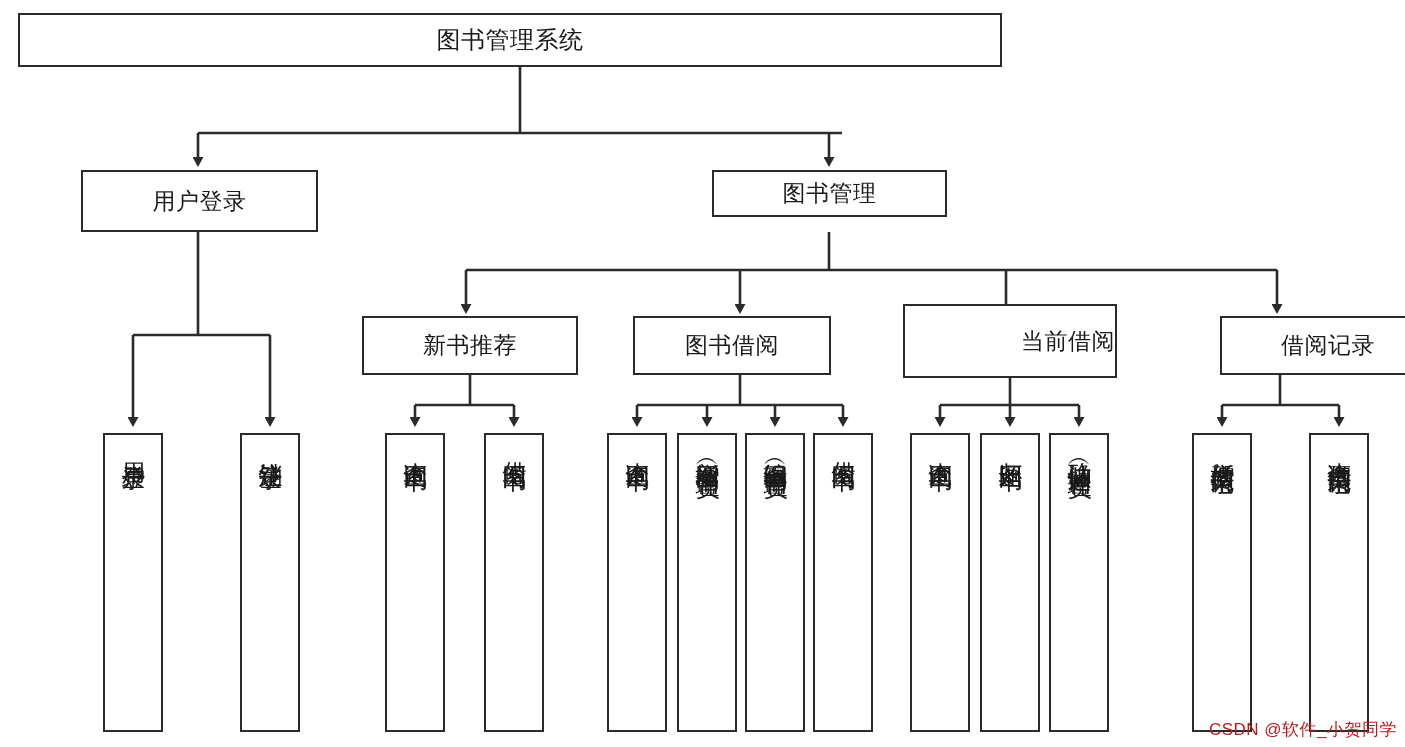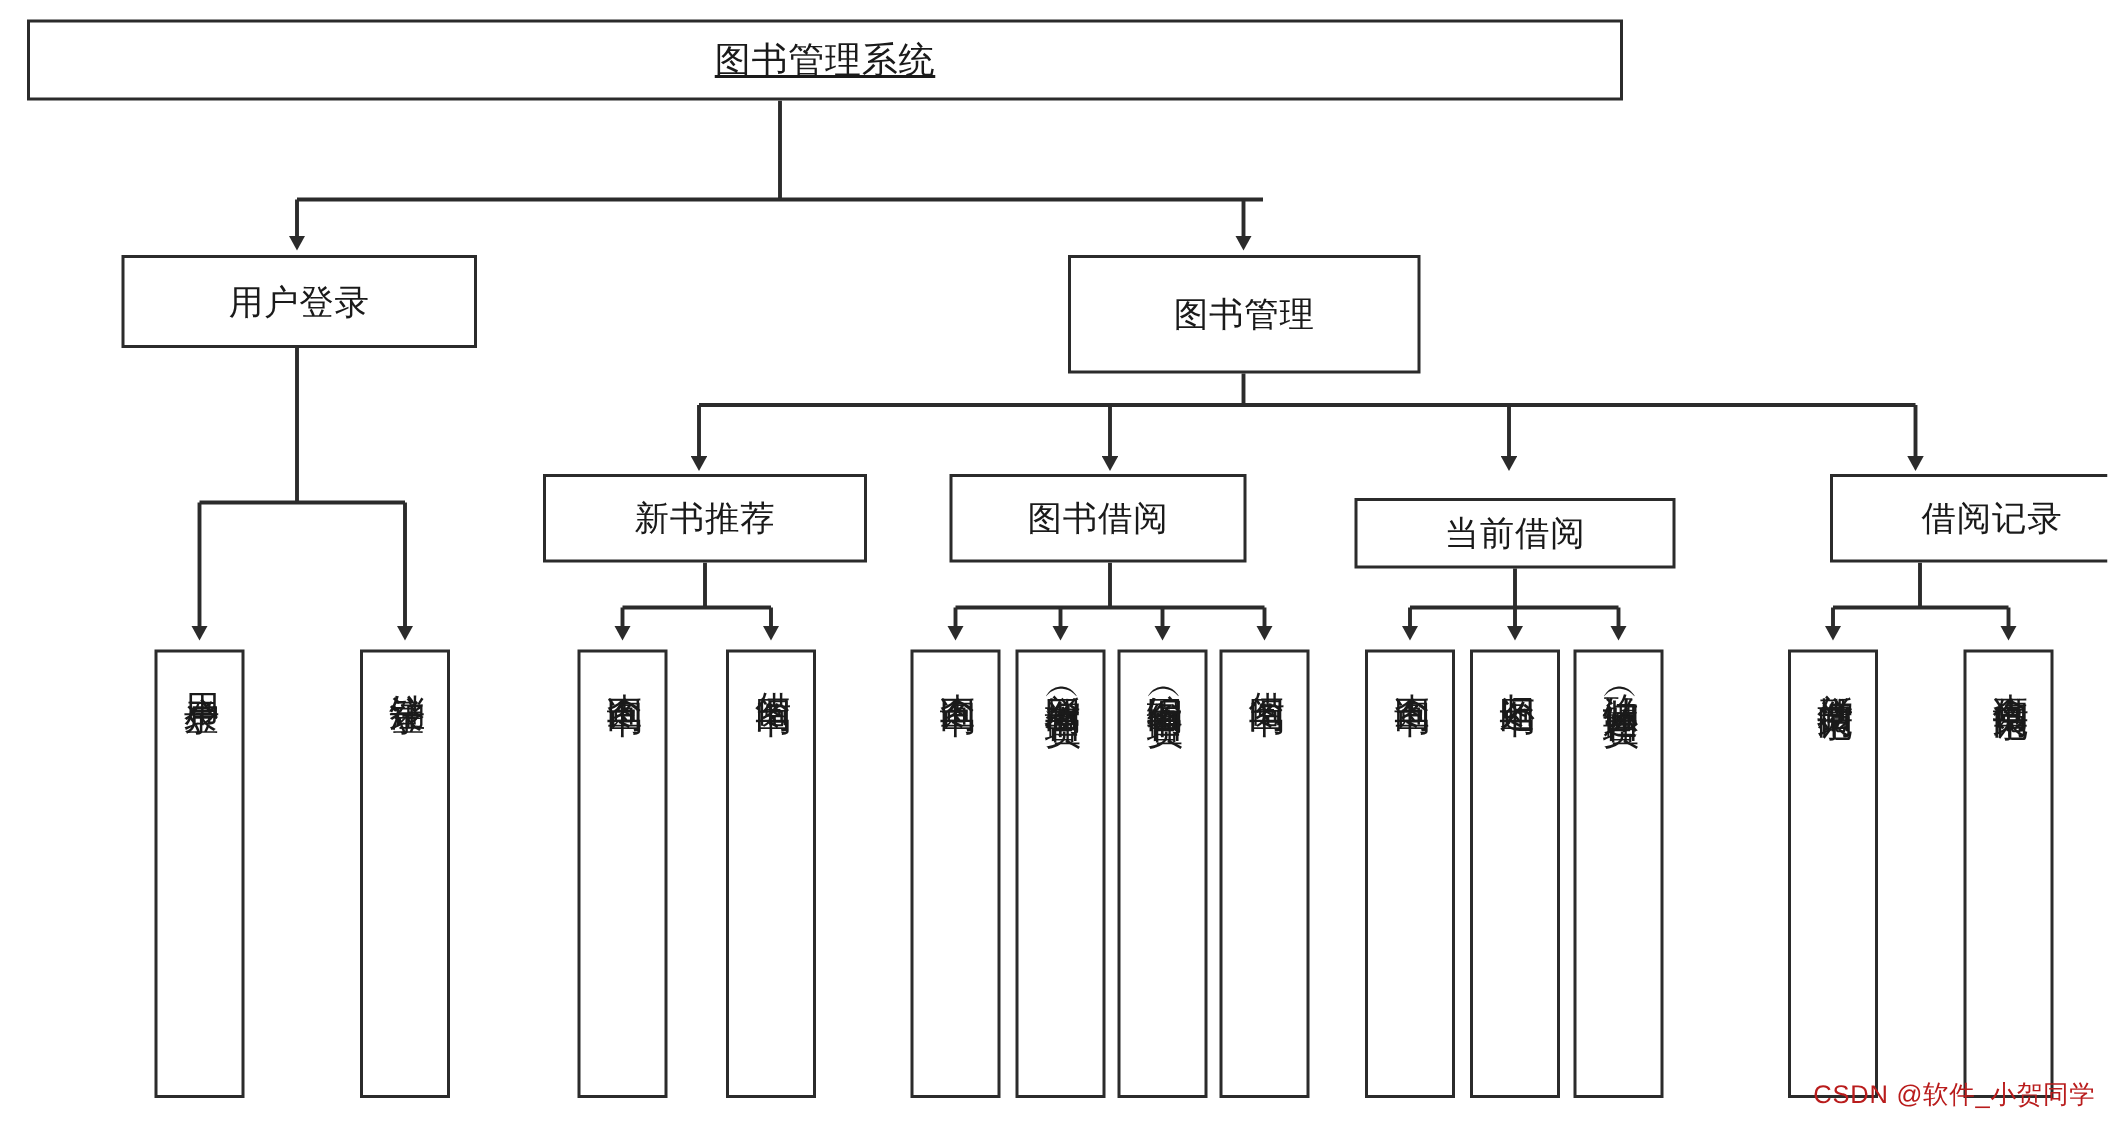--- a/index.html
+++ b/index.html
@@ -117,41 +117,41 @@
       <path d="M1010,405 L1010,418" marker-end="url(#arrow)"></path>
       <path d="M1079,405 L1079,418" marker-end="url(#arrow)"></path>
 
       <path d="M1280,375 L1280,405"></path>
       <path d="M1222,405 L1339,405"></path>
       <path d="M1222,405 L1222,418" marker-end="url(#arrow)"></path>
       <path d="M1339,405 L1339,418" marker-end="url(#arrow)"></path>
     </g>
   </svg>
 
-  <div class="node root horizontal" style="left:18px; top:13px; width:1064px; height:54px;text-decoration:underline;">
+  <div class="node root horizontal" style="left:18px; top:13px; width:984px; height:54px;">
     <span class="hlabel">图书管理系统</span>
   </div>
 
   <div class="node horizontal" style="left:81px; top:170px; width:237px; height:62px;">
     <span class="hlabel">用户登录</span>
   </div>
 
-  <div class="node horizontal" style="left:712px; top:170px; width:235px; height:79px;">
+  <div class="node horizontal" style="left:712px; top:170px; width:235px; height:47px;">
     <span class="hlabel">图书管理</span>
   </div>
 
   <div class="node horizontal" style="left:362px; top:316px; width:216px; height:59px;">
     <span class="hlabel">新书推荐</span>
   </div>
 
   <div class="node horizontal" style="left:633px; top:316px; width:198px; height:59px;">
     <span class="hlabel">图书借阅</span>
   </div>
 
-  <div class="node horizontal" style="left:903px; top:332px; width:214px; height:47px;">
+  <div class="node horizontal" style="left:903px; top:304px; width:214px; height:74px;justify-content:flex-end;">
     <span class="hlabel">当前借阅</span>
   </div>
 
   <div class="node horizontal" style="left:1172px; top:316px; width:216px; height:59px;margin-left:48px;">
     <span class="hlabel">借阅记录</span>
   </div>
 
   <div class="node leaf" style="left:103px; top:433px; width:60px; height:299px;">
     <span class="vlabel">用户登录</span>
   </div>

